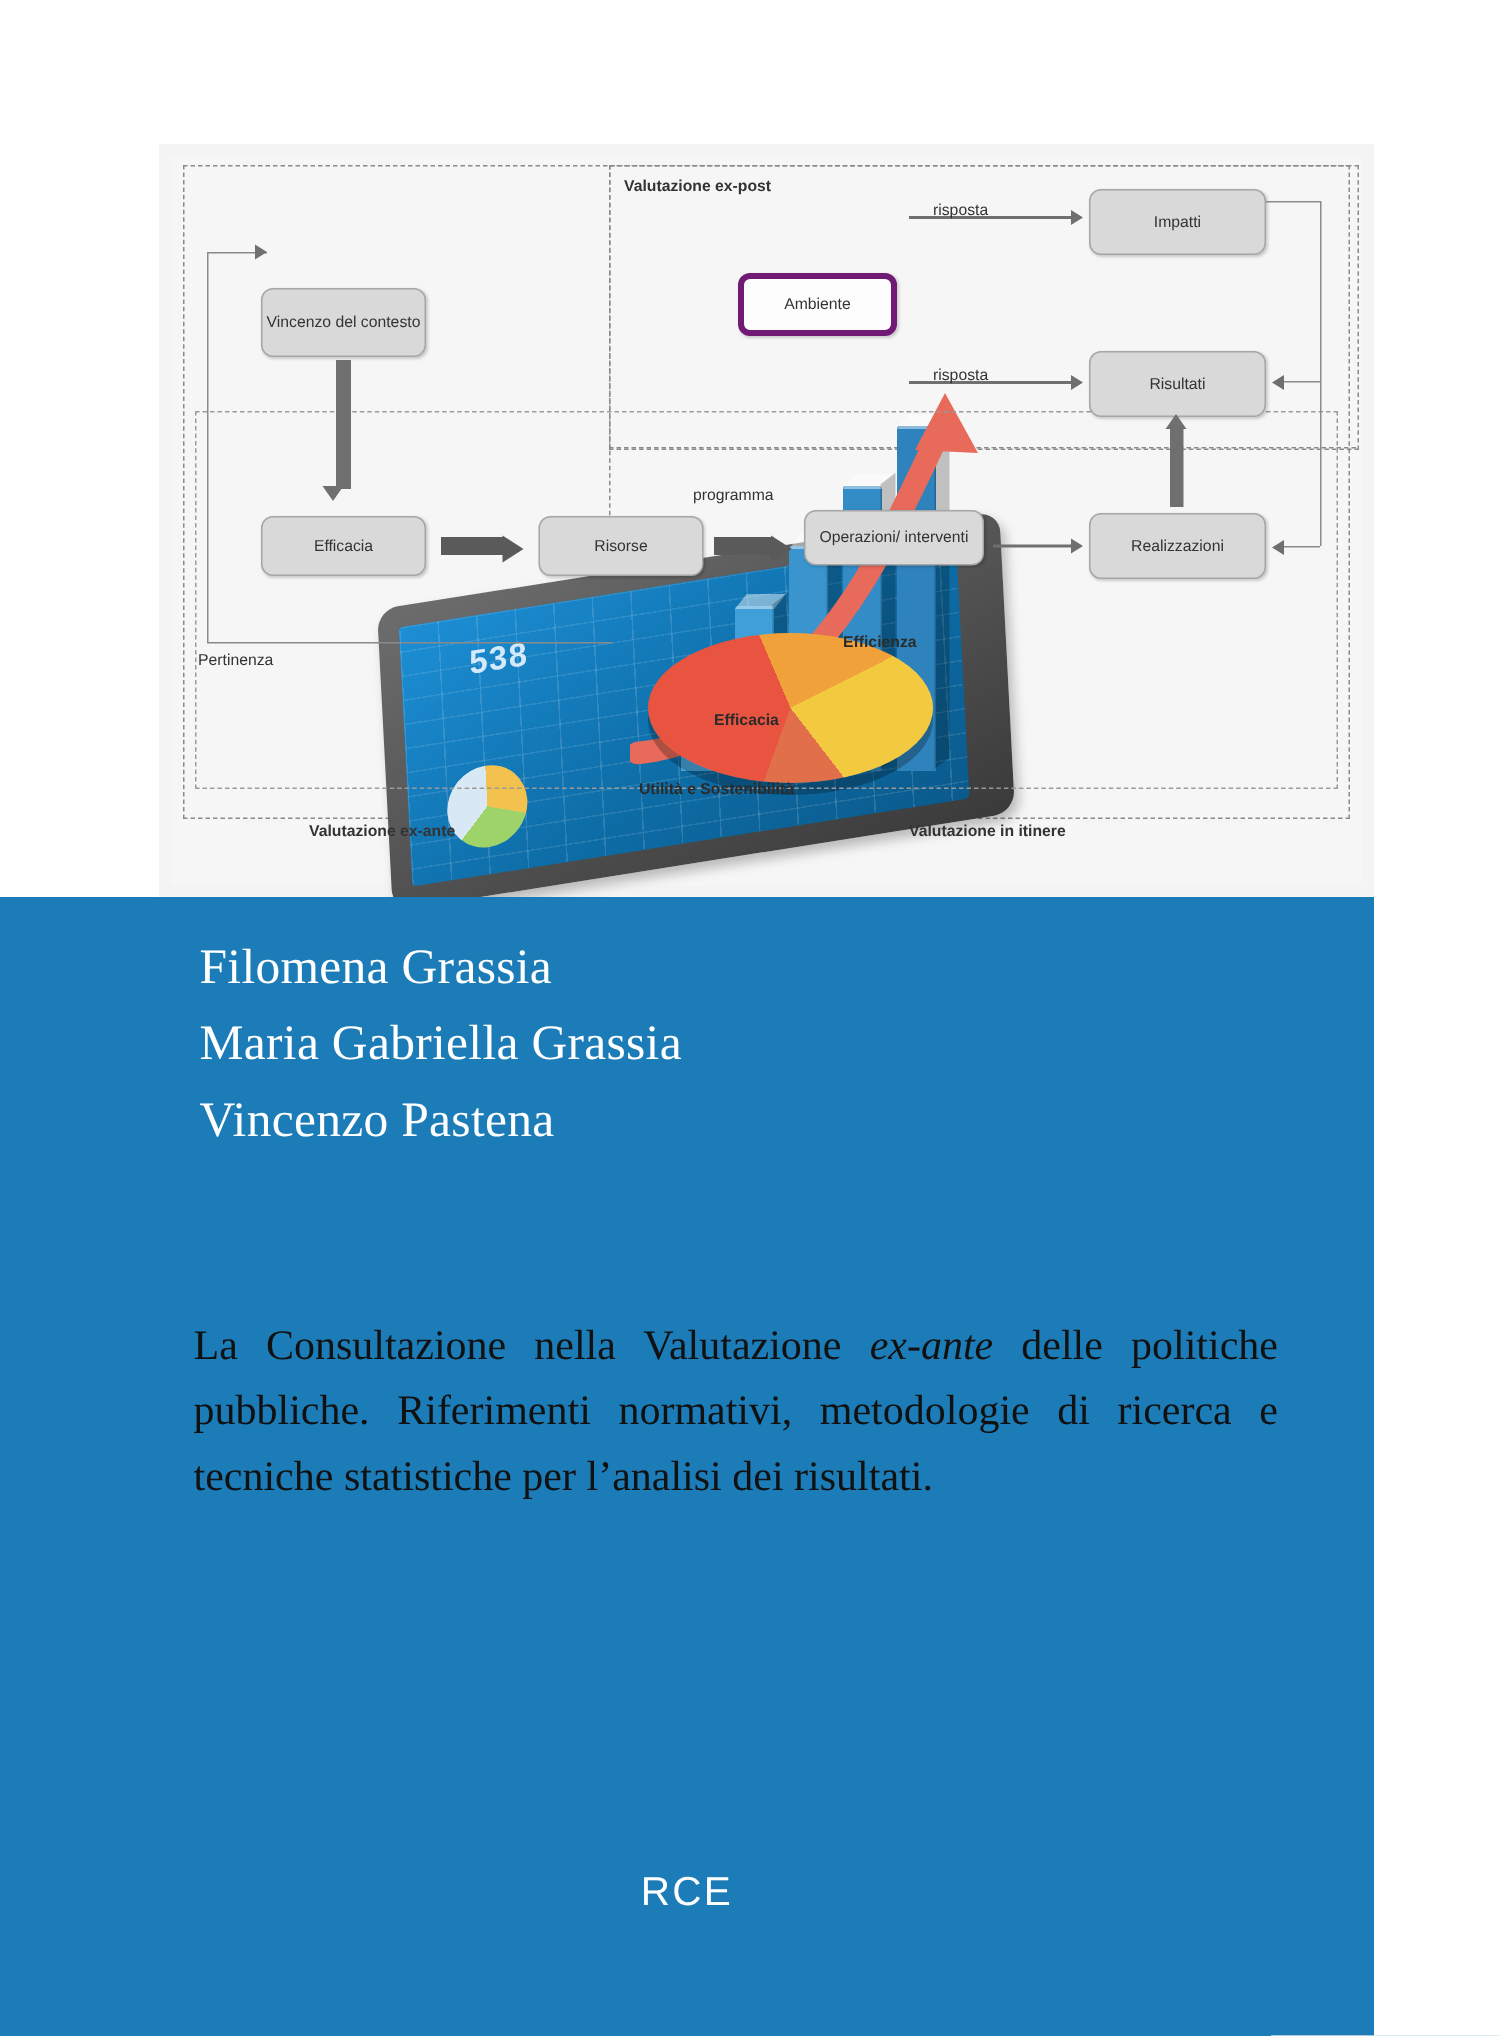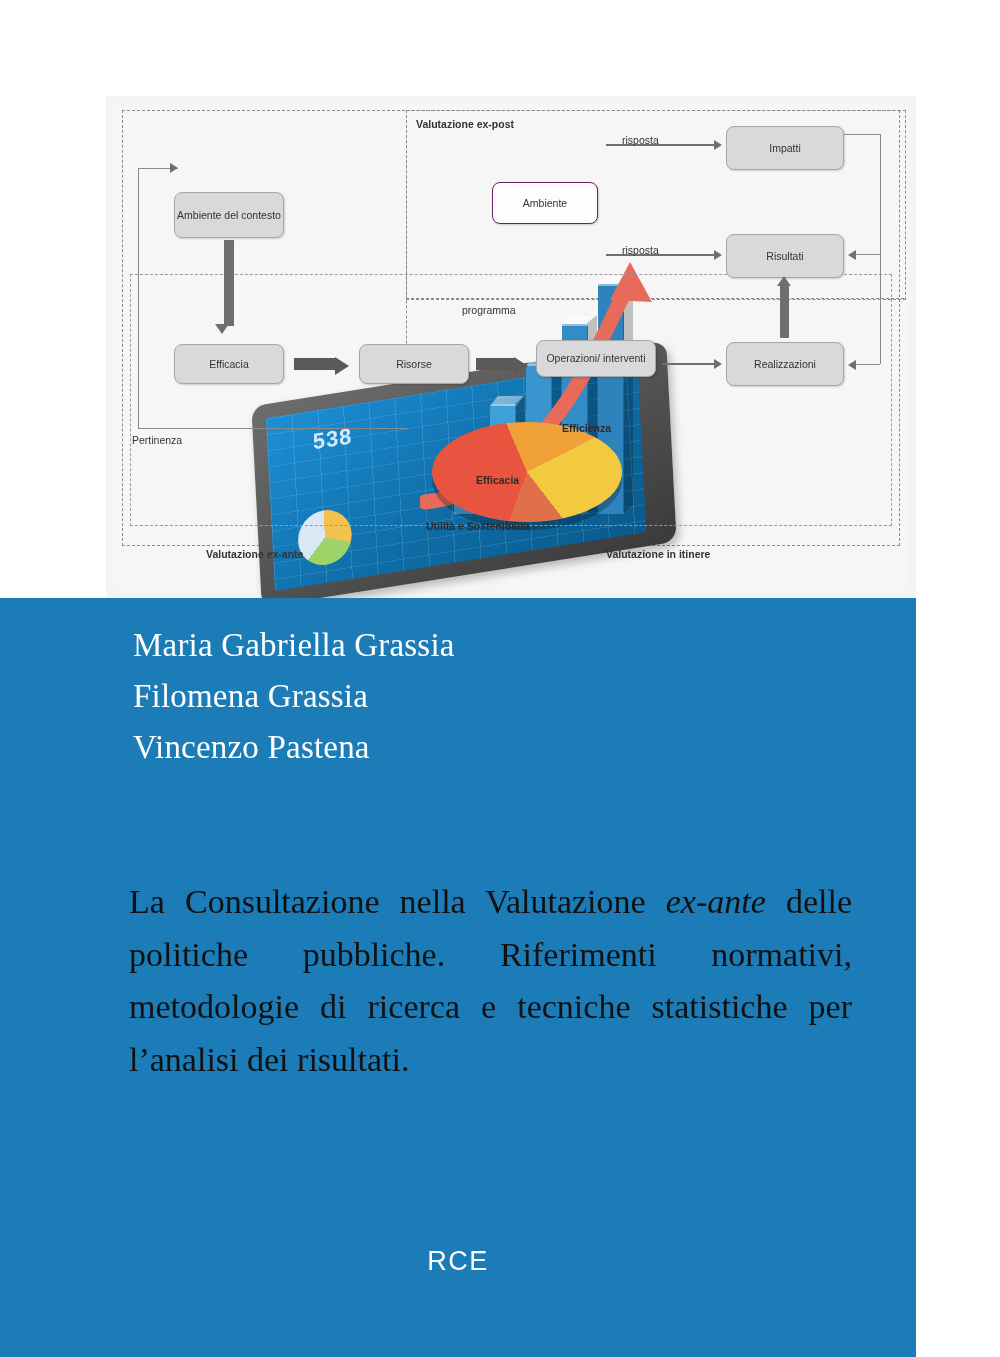--- a/index.html
+++ b/index.html
@@ -94,21 +94,21 @@
     text-align: center;
     font-family: "Liberation Sans", sans-serif;
     font-size: 10.5px;
     color: #333333;
     line-height: 1.2;
     padding: 2px;
     box-sizing: border-box;
   }
   .node.light {
     background: #fdfdfd;
-    border: 1px solid #701a75;
+    border: 4px solid #701a75;
   }
   .fig-label {
     position: absolute;
     font-family: "Liberation Sans", sans-serif;
     font-size: 10.5px;
     color: #333333;
     white-space: nowrap;
   }
   .fig-label.bold {
     font-weight: bold;
@@ -265,21 +265,21 @@
     font-size: 33px;
     line-height: 1.55;
     letter-spacing: .2px;
   }
   .title {
     position: absolute;
     left: 129px;
     top: 278px;
     width: 723px;
     color: #111111;
-    font-size: 34px;
+    font-size: 28px;
     line-height: 1.55;
     text-align: justify;
   }
   .title .it {
     font-style: italic;
   }
   .publisher {
     position: absolute;
     left: 0;
     top: 648px;
@@ -347,21 +347,21 @@
         </svg>
       </div>
 
       <div class="pie3d">
         <div class="disc"></div>
       </div>
 
       <div class="dash-box" style="left:16px; top:170px; width:760px; height:250px; border-color:#9a9a9a;"></div>
 
       <div class="node" style="left:60px; top:88px; width:110px; height:46px;">
-        <span>Ambiente del contesto</span>
+        <span>Vincenzo del contesto</span>
       </div>
       <div class="node" style="left:60px; top:240px; width:110px; height:40px;">
         <span>Efficacia</span>
       </div>
       <div class="node" style="left:245px; top:240px; width:110px; height:40px;text-align:right;">
         <span>Risorse</span>
       </div>
       <div class="node" style="left:422px; top:236px; width:120px; height:37px;">
         <span>Operazioni/ interventi</span>
       </div>
@@ -406,38 +406,38 @@
 
       <div class="arrow-line" style="left:766px; top:30px; width:1px; height:230px; background:#8a8a8a;"></div>
       <div class="arrow-line" style="left:730px; top:30px; width:36px; height:1px; background:#8a8a8a;"></div>
       <div class="arrow-line" style="left:742px; top:150px; width:24px; height:1px; background:#8a8a8a;"></div>
       <div class="arrow-head-l" style="left:734px; top:146px;"></div>
       <div class="arrow-line" style="left:742px; top:260px; width:24px; height:1px; background:#8a8a8a;"></div>
       <div class="arrow-head-l" style="left:734px; top:256px;"></div>
 
       <div class="fig-label" style="left:508px; top:30px;">risposta</div>
       <div class="fig-label" style="left:508px; top:140px;">risposta</div>
-      <div class="fig-label" style="left:348px; top:200px;">programma</div>
+      <div class="fig-label" style="left:348px; top:220px;">programma</div>
       <div class="fig-label" style="left:18px; top:330px;">Pertinenza</div>
       <div class="fig-label bold" style="left:448px; top:318px; color:#2b2b2b;">Efficienza</div>
       <div class="fig-label bold" style="left:362px; top:370px; color:#2b2b2b;">Efficacia</div>
       <div class="fig-label bold" style="left:312px; top:416px; color:#2b2b2b;">Utilità e Sostenibilità</div>
 
       <div class="fig-label bold" style="left:302px; top:14px;">Valutazione ex-post</div>
       <div class="fig-label bold" style="left:92px; top:444px;text-align:center;">Valutazione ex-ante</div>
       <div class="fig-label bold" style="left:492px; top:444px;">Valutazione in itinere</div>
 
     </div>
   </div>
 
   <div class="text-block">
 
     <div class="authors">
+      <div class="author">Filomena Grassia</div>
       <div class="author">Maria Gabriella Grassia</div>
-      <div class="author">Filomena Grassia</div>
       <div class="author">Vincenzo Pastena</div>
     </div>
 
     <div class="title"><span>La Consultazione nella Valutazione </span><span class="it">ex-ante</span><span> delle politiche pubbliche. Riferimenti normativi, metodologie di ricerca e tecniche statistiche per l’analisi dei risultati.</span></div>
 
     <div class="publisher">RCE</div>
 
   </div>
 
 </div>

